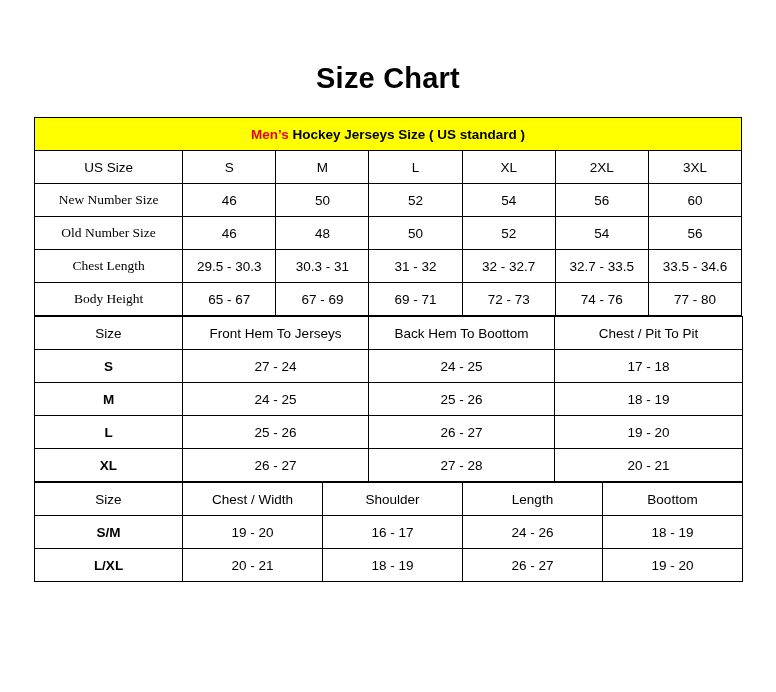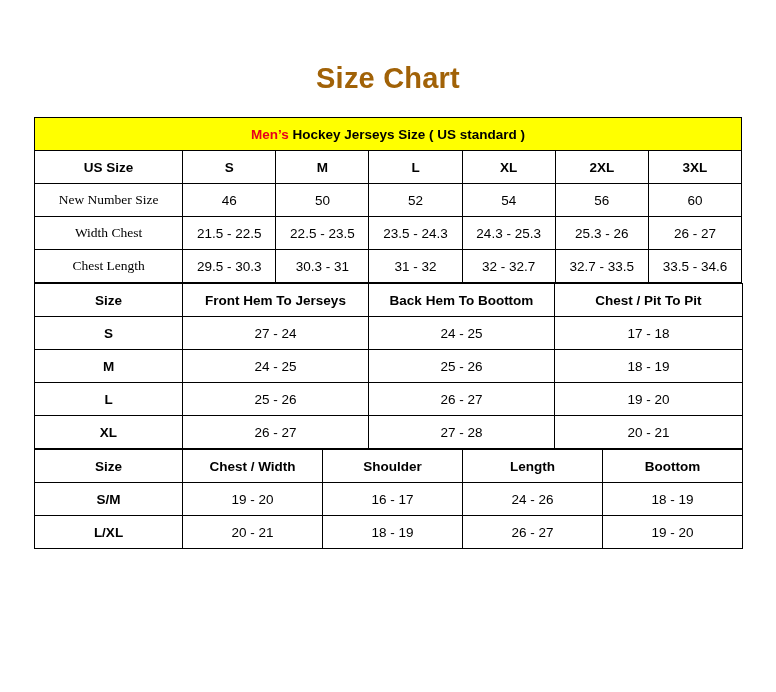--- a/index.html
+++ b/index.html
@@ -14,21 +14,21 @@
     color: #000000;
   }
   .page {
     width: 776px;
     height: 692px;
     position: relative;
     box-sizing: border-box;
   }
   .title {
     text-align: center;
-    color: #a16207;
+    color: #000000;
     font-size: 29px;
     font-weight: bold;
     padding-top: 62px;
     letter-spacing: 0.2px;
   }
   .chart-wrap {
     margin: 22px 34px 16px 34px;
   }
   table.size-table {
     border-collapse: collapse;
@@ -46,21 +46,21 @@
   td.section-head {
     background: #ffff00;
     font-weight: bold;
     font-size: 15px;
     height: 32px;
   }
   td.section-head .accent {
     color: #e8001c;
   }
   td.header-cell {
-    font-weight: bold;
+    font-weight: normal;
   }
   td.rowlabel {
     font-weight: normal;
     font-family: Liberation Serif, serif;
   }
   td.rowlabel-bold {
     font-weight: bold;
   }
 </style>
 </head>
@@ -98,36 +98,45 @@
         <tr>
           <td class="rowlabel">New Number Size</td>
           <td>46</td>
           <td>50</td>
           <td>52</td>
           <td>54</td>
           <td>56</td>
           <td>60</td>
         </tr>
         <tr>
-          <td class="rowlabel">Width Chest</td>
-          <td>21.5 - 22.5</td>
-          <td>22.5 - 23.5</td>
-          <td>23.5 - 24.3</td>
-          <td>24.3 - 25.3</td>
-          <td>25.3 - 26</td>
-          <td>26 - 27</td>
+          <td class="rowlabel">Old Number Size</td>
+          <td>46</td>
+          <td>48</td>
+          <td>50</td>
+          <td>52</td>
+          <td>54</td>
+          <td>56</td>
         </tr>
         <tr>
           <td class="rowlabel">Chest Length</td>
           <td>29.5 - 30.3</td>
           <td>30.3 - 31</td>
           <td>31 - 32</td>
           <td>32 - 32.7</td>
           <td>32.7 - 33.5</td>
           <td>33.5 - 34.6</td>
+        </tr>
+        <tr>
+          <td class="rowlabel">Body Height</td>
+          <td>65 - 67</td>
+          <td>67 - 69</td>
+          <td>69 - 71</td>
+          <td>72 - 73</td>
+          <td>74 - 76</td>
+          <td>77 - 80</td>
         </tr>
       </tbody>
     </table>
 
     <table class="size-table">
       <colgroup>
         <col style="width:148px">
         <col style="width:186px">
         <col style="width:186px">
         <col style="width:188px">

